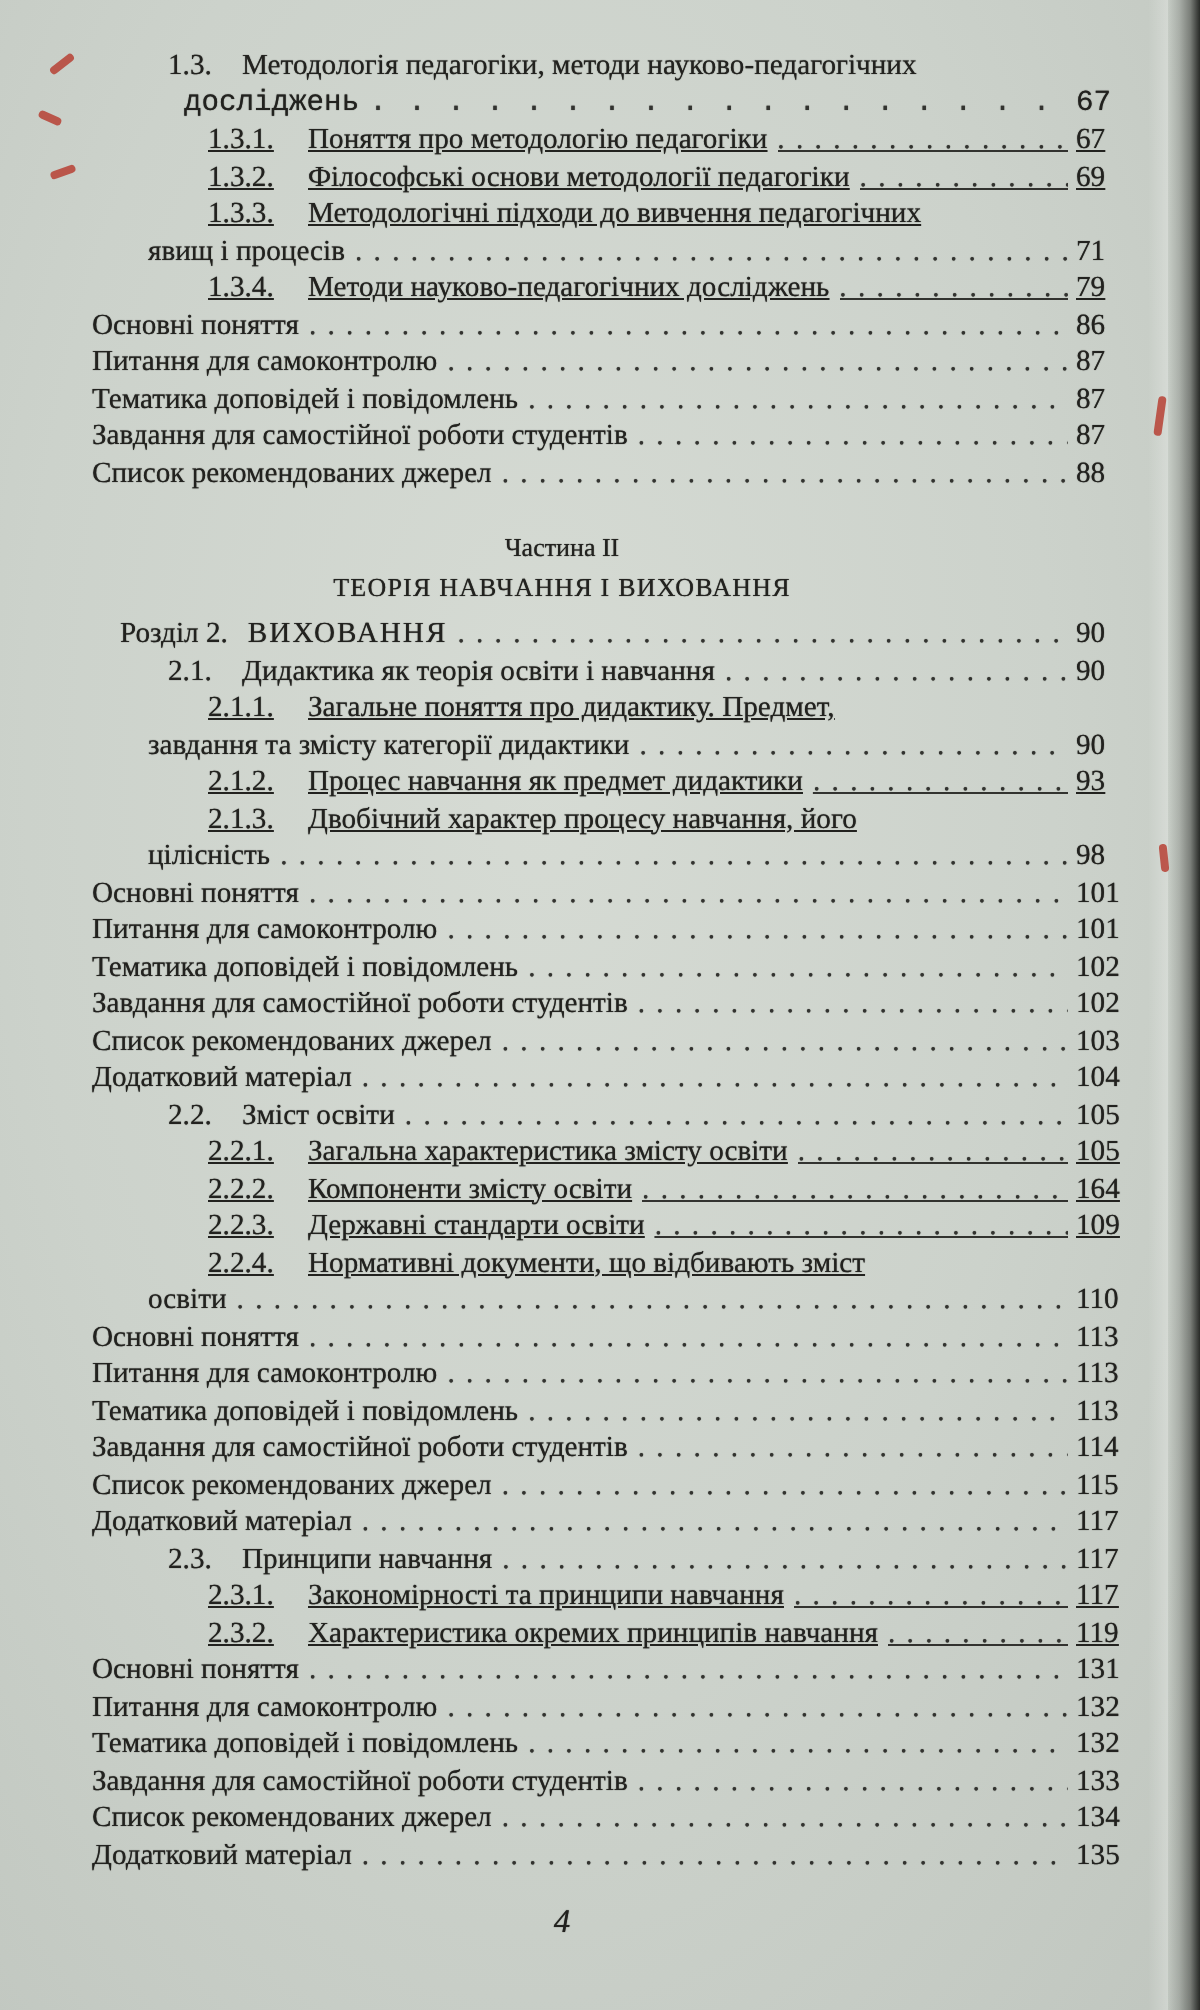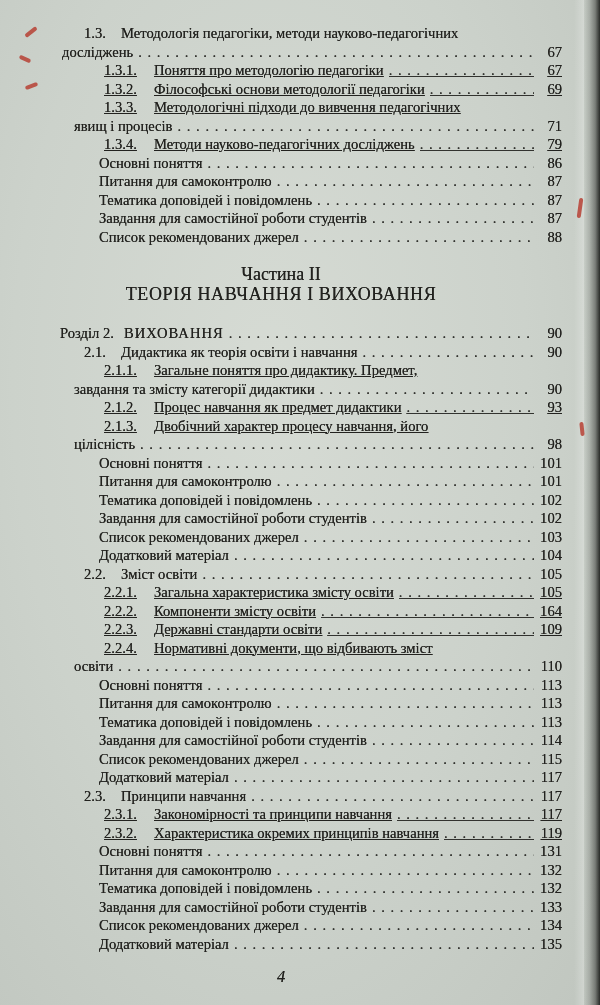--- a/index.html
+++ b/index.html
@@ -24,40 +24,40 @@
     text-shadow:0 0 .5px rgba(28,28,24,.85);
   }
   .num{ display:inline-block; flex:0 0 auto; }
   .lv-chapter{ padding-left:60px; }
   .lv-chapter .num{ margin-right:10px; }
   .lv-chapter .txt{ letter-spacing:1px; }
   .lv-section{ padding-left:84px; }
   .lv-section .num{ width:37px; }
   .lv-subsection{ padding-left:104px;text-decoration:underline; }
   .lv-subsection .num{ width:50px; }
-  .lv-item{ padding-left:99px; }
-  .lv-cont-section{ padding-left:62px; }
+  .lv-item{ padding-left:46px; }
+  .lv-cont-section{ padding-left:92px;font-family:Liberation Mono, monospace; }
   .lv-cont-subsection{ padding-left:74px; }
   .txt{ flex:0 0 auto; }
   .leader{
     flex:1 1 auto; overflow:hidden; white-space:nowrap;
     margin:0 4px 0 5px; opacity:.9;
   }
   .leader::before{
     content:". . . . . . . . . . . . . . . . . . . . . . . . . . . . . . . . . . . . . . . . . . . . . . . . . . . . . . . . . . . .";
     letter-spacing:1px;
   }
-  .pg{ flex:0 0 auto; min-width:24px; text-align:right; }
+  .pg{ flex:0 0 auto; min-width:24px; text-align:left; }
   .part-heading{ margin-top:18px; text-align:center; }
   .part-line, .part-title{
-    line-height:20px; font-size:18px;
+    line-height:20px; font-size:13px;
     text-shadow:0 0 .5px rgba(28,28,24,.85);
   }
   .part-title{ letter-spacing:.6px; }
-  #toc-bottom{ margin-top:20px; }
+  #toc-bottom{ margin-top:4px; }
   .folio{
     margin-top:14px; text-align:center;
     font-size:16.5px; font-style:italic;
     text-shadow:0 0 .5px rgba(28,28,24,.85);
   }
   
   .edge-shadow{
     position:absolute; top:0; right:0; width:16px; height:1005px;
     background:linear-gradient(to right,
       rgba(40,42,38,0) 0%, rgba(40,42,38,.18) 35%,

